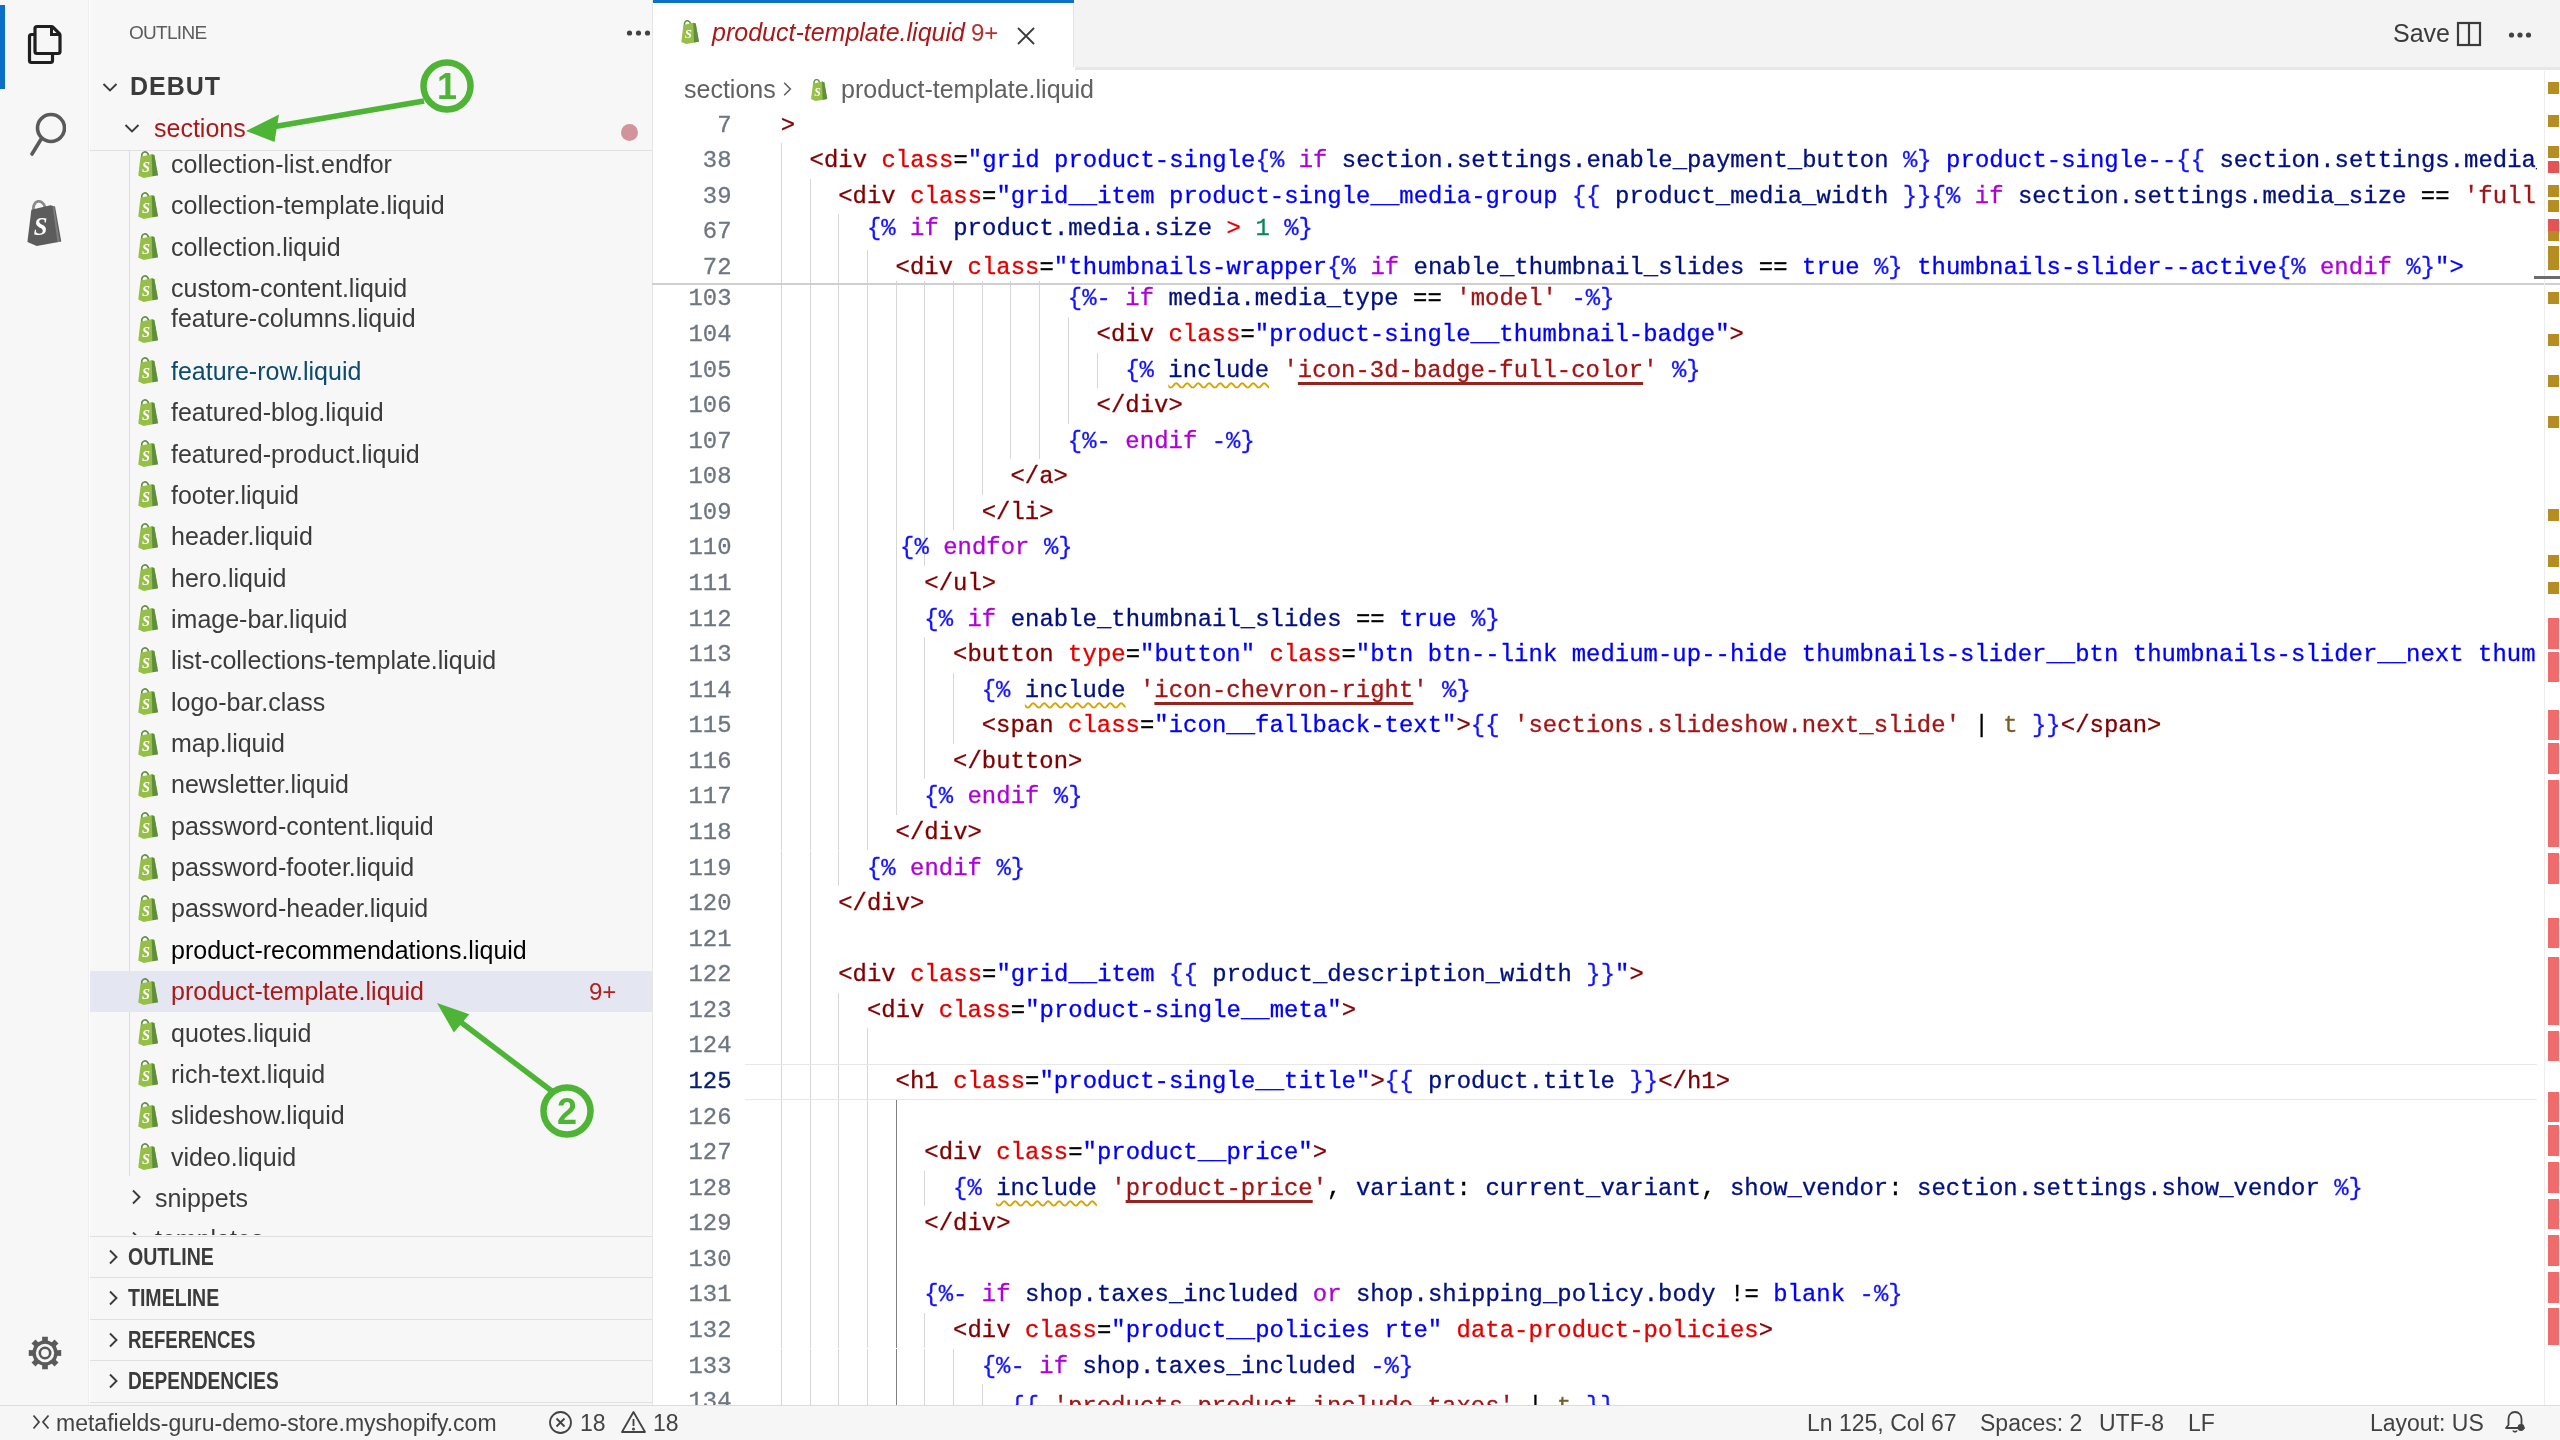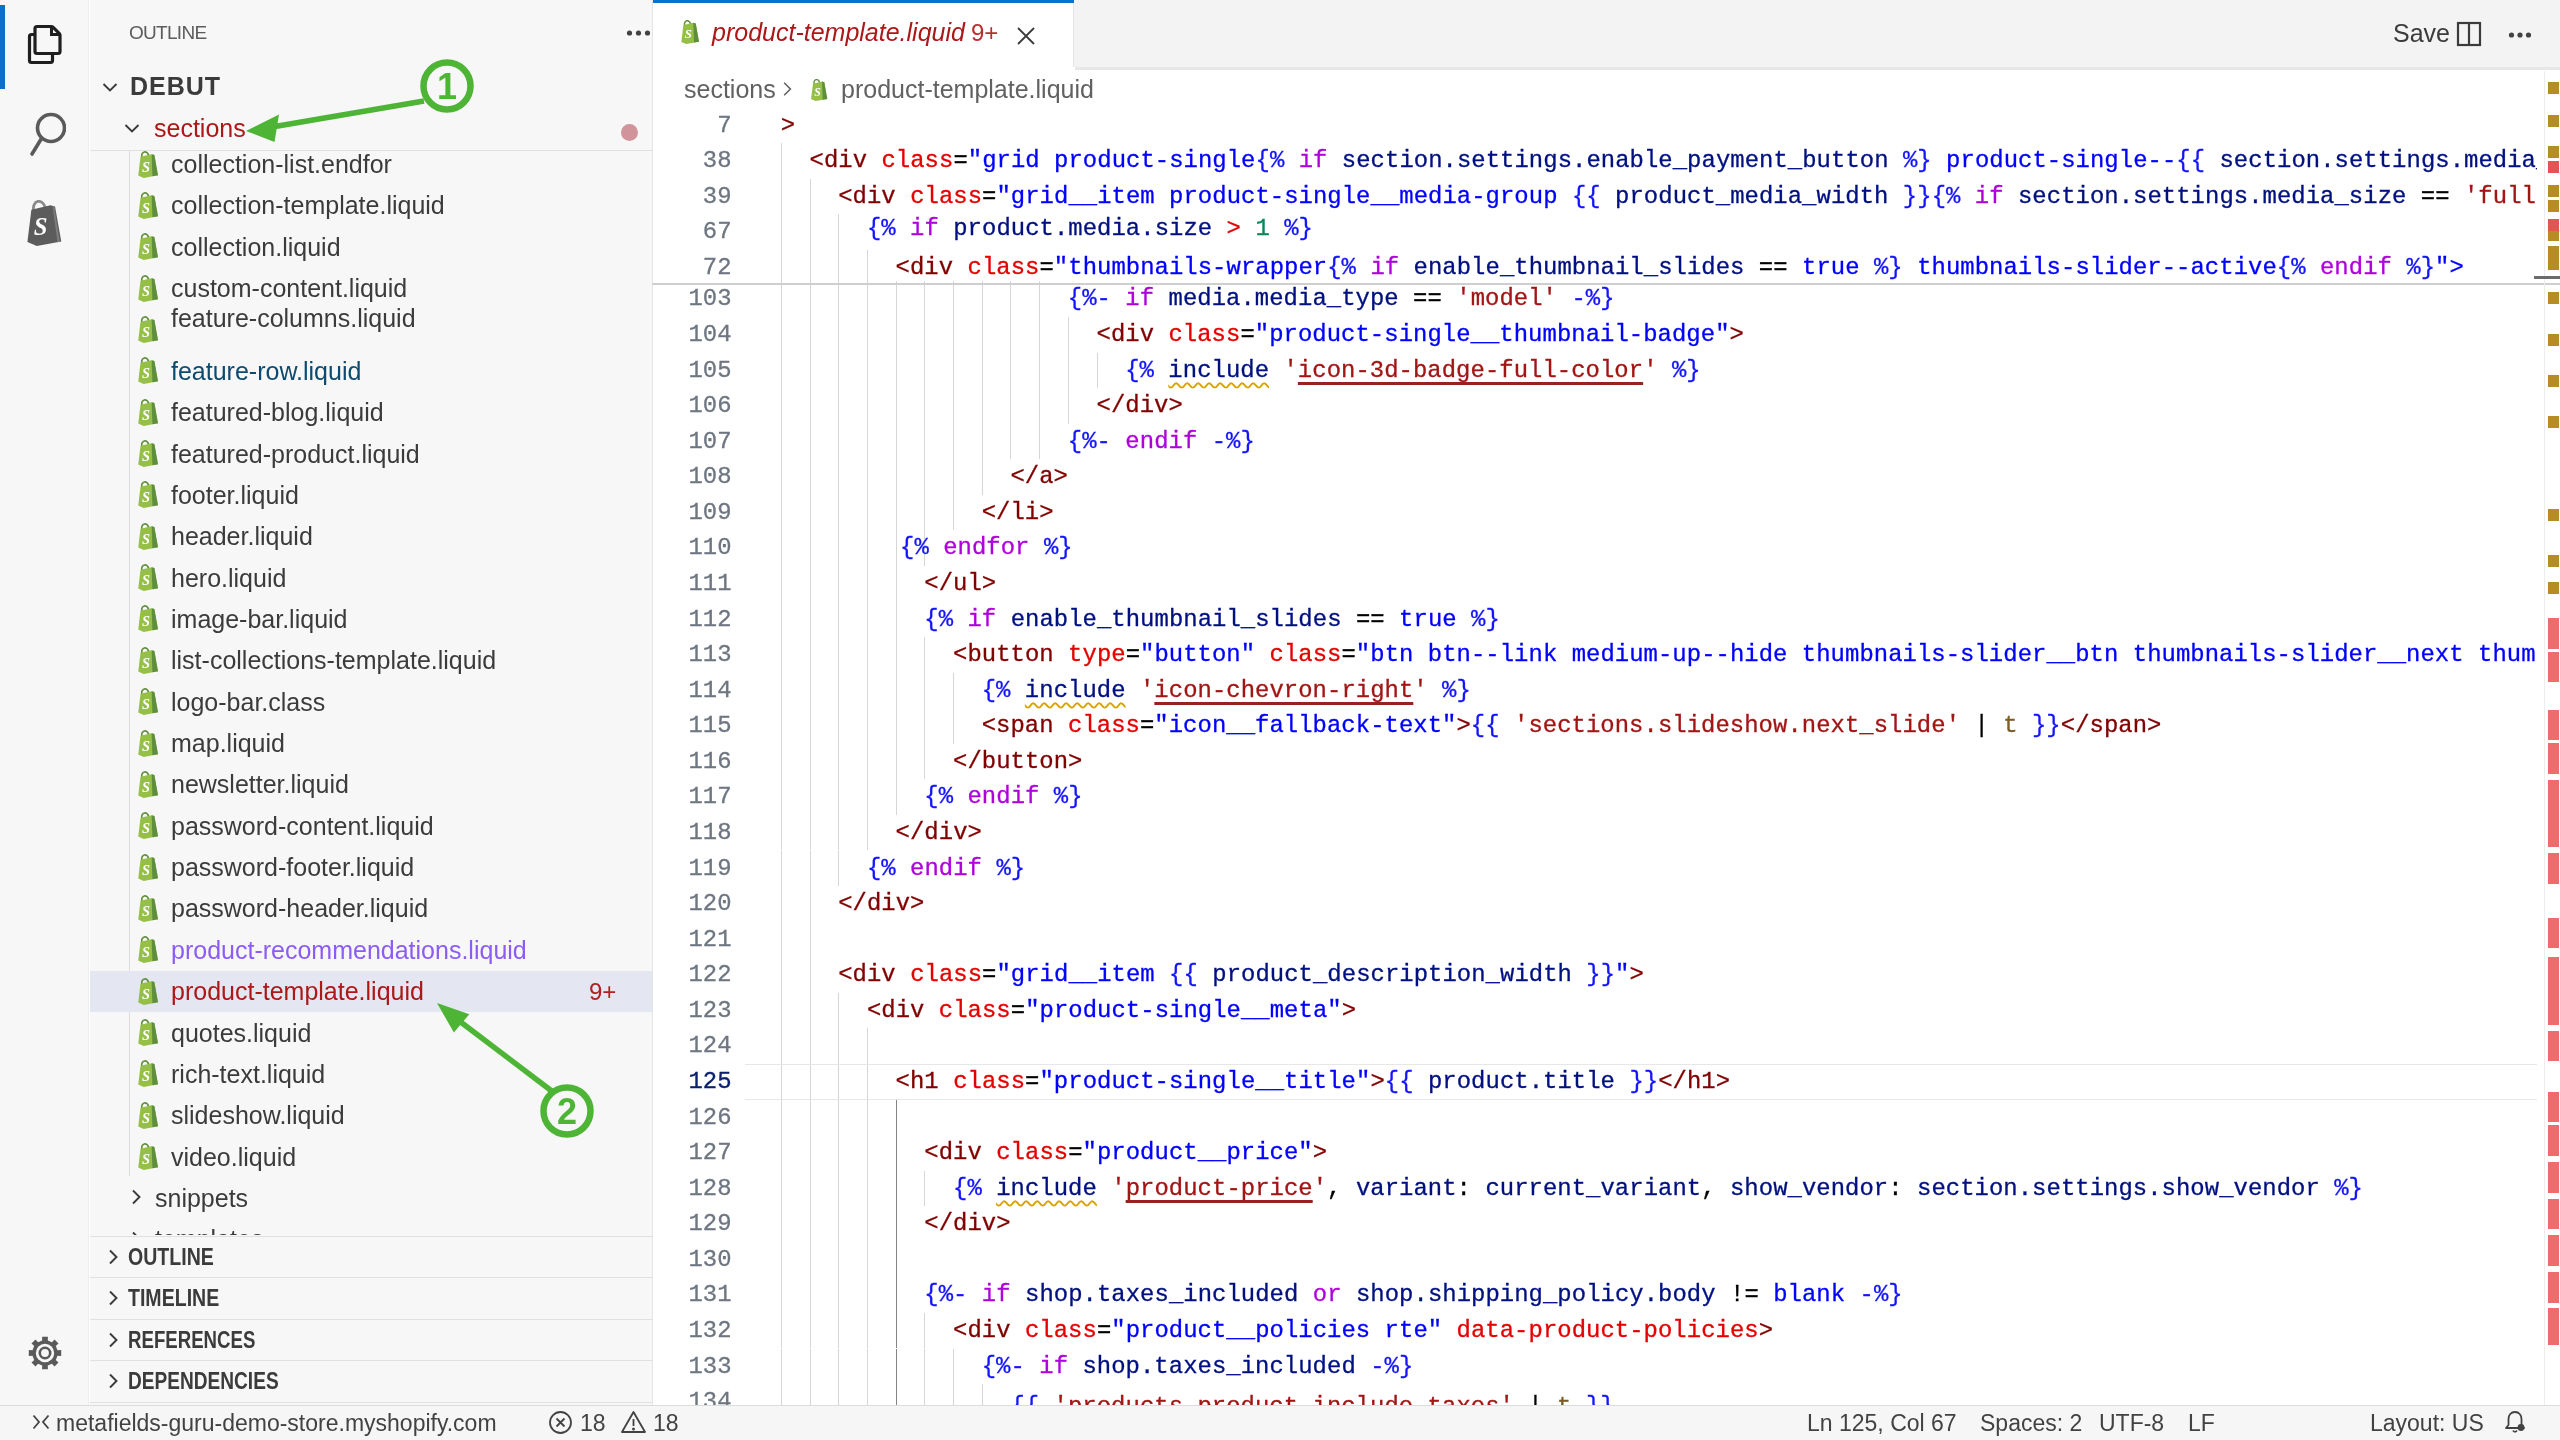--- a/index.html
+++ b/index.html
@@ -140,21 +140,21 @@
       <use href="#sbag"></use>
     </svg>
     <div class="abs" style="left:171px;top:853.1px;font-size:25px;color:#3b3b3b;">password-footer.liquid</div>
     <svg class="abs" style="left:137px;top:894.9000000000001px" width="23" height="27" viewBox="0 0 24 28">
       <use href="#sbag"></use>
     </svg>
     <div class="abs" style="left:171px;top:894.4px;font-size:25px;color:#3b3b3b;">password-header.liquid</div>
     <svg class="abs" style="left:137px;top:936.25px" width="23" height="27" viewBox="0 0 24 28">
       <use href="#sbag"></use>
     </svg>
-    <div class="abs" style="left:171px;top:935.8px;font-size:25px;color:#8b5cf6;">product-recommendations.liquid</div>
+    <div class="abs" style="left:171px;top:935.8px;font-size:25px;color:#000000;">product-recommendations.liquid</div>
     <div class="abs" style="left:90px;top:970.6px;width:562px;height:41.35px;background:#e4e6f1;"></div>
     <svg class="abs" style="left:137px;top:977.6px" width="23" height="27" viewBox="0 0 24 28">
       <use href="#sbag"></use>
     </svg>
     <div class="abs" style="left:171px;top:977.1px;font-size:25px;color:#ac1717;">product-template.liquid</div>
     <div class="abs" style="left:589px;top:977.6px;font-size:24px;color:#b02121;">9+</div>
     <svg class="abs" style="left:137px;top:1018.95px" width="23" height="27" viewBox="0 0 24 28">
       <use href="#sbag"></use>
     </svg>
     <div class="abs" style="left:171px;top:1018.5px;font-size:25px;color:#3b3b3b;">quotes.liquid</div>

